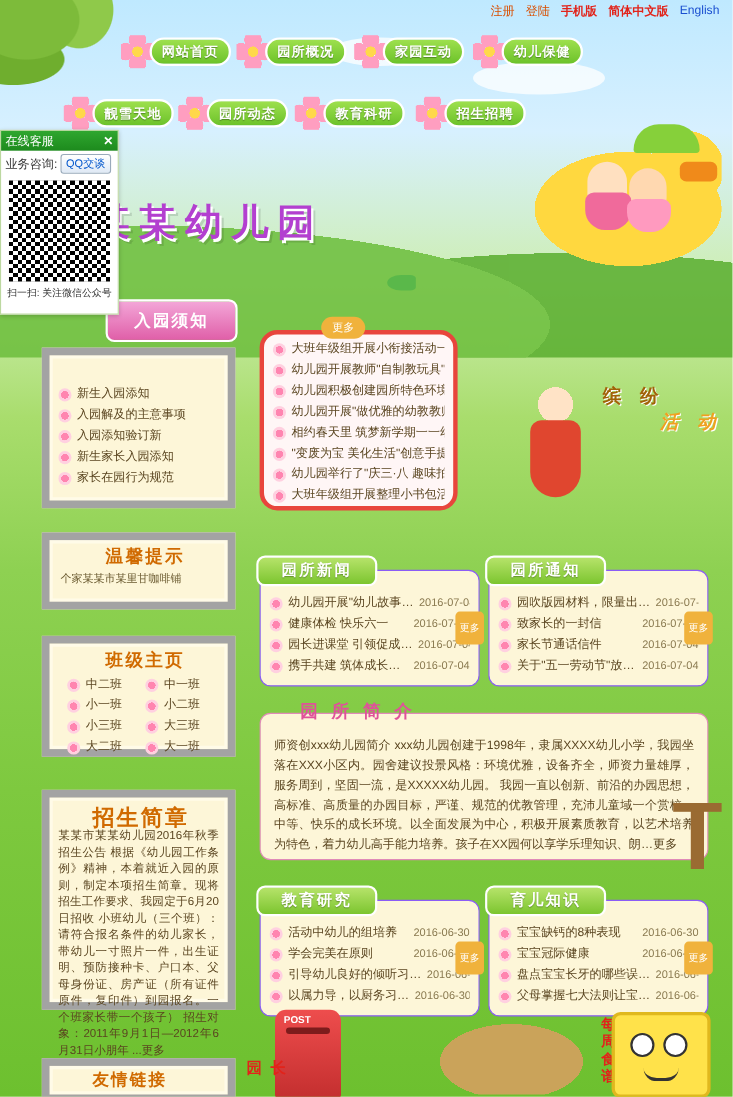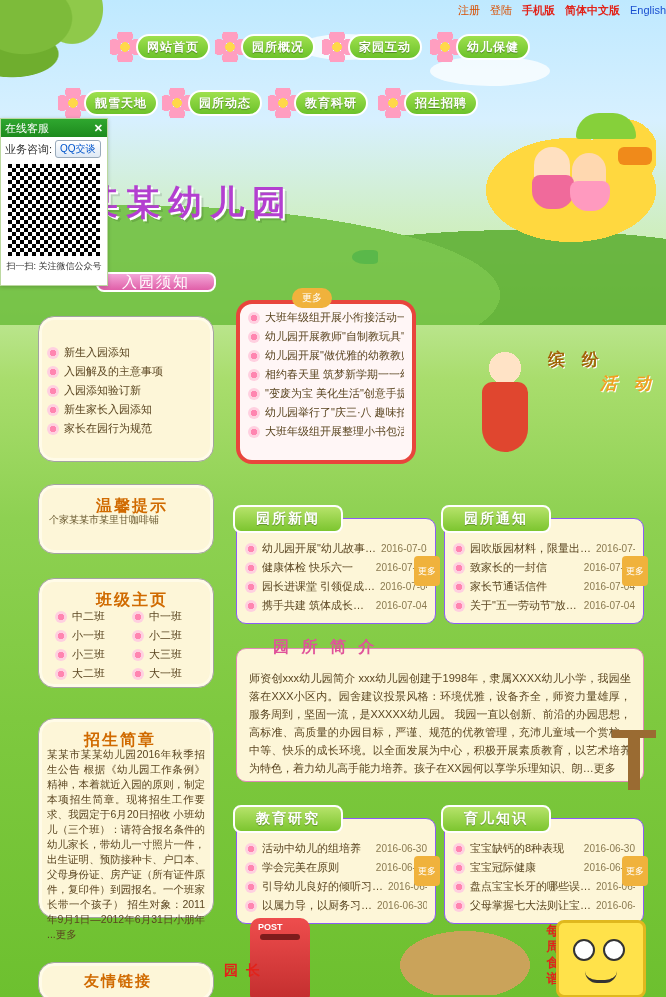--- a/index.html
+++ b/index.html
@@ -10,21 +10,21 @@
     font-size: 12px;
     background: linear-gradient(180deg,#bfe9ff 0%, #d7f0ff 12%, #cdeeb0 26%, #a9dd6d 38%, #8ed152 52%, #7ec93f 72%, #6dc02f 100%);
     position: relative;
     overflow: hidden;
     color: #333;
   }
   
   .topbar {
     position:absolute; top:0; left:0; width:666px; height:20px;
     display:flex; justify-content:flex-end; align-items:center;
-    gap:10px; font-size:11px;
+    gap:10px; padding-right:12px; font-size:11px;
   }
   .topbar .lnk { color:#d94f00; cursor:pointer; }
   .topbar .red { color:#e2231a; font-weight:bold; }
   .topbar .blue { color:#1a4fd0; }
 
   
   .cloud { position:absolute; background:rgba(255,255,255,.75); border-radius:50%; }
   .leaf-tl {
     position:absolute; left:0; top:0; width:120px; height:90px;
     background: radial-gradient(ellipse at 20% 20%, #7dbb3a 0 35%, transparent 36%),
@@ -107,21 +107,21 @@
       repeating-linear-gradient(90deg,#000 0 4px,#fff 4px 8px),
       repeating-linear-gradient(0deg,#000 0 4px,#fff 4px 8px);
     background-blend-mode:difference;
     border:2px solid #fff;
   }
   .qqpanel .cap { font-size:9px; text-align:center; color:#333; padding-top:2px; }
 
   
   .panel { position:absolute; }
   .cream {
-    background:#fdf6d8; border:1px solid #a3a3a3; border-radius:16px;
+    background:#fdf6d8; border:7px solid #a3a3a3; border-radius:0;
     box-shadow:inset 0 0 0 3px #fffbe8;
   }
   .list { list-style:none; margin:0; padding:6px 8px; }
   .list li {
     display:flex; align-items:center; gap:5px; font-size:11px; color:#5a4520;
     line-height:19px; height:19px; cursor:pointer; overflow:hidden; white-space:nowrap;
   }
   .bullet { width:12px;height:12px;flex:0 0 12px;
     background:radial-gradient(circle at 50% 50%,#ff85b0 0 40%,#ffd0e0 41% 100%);
     border-radius:50%;}
@@ -269,31 +269,35 @@
     <li>
         <span class="bullet"></span>
         <span>新生家长入园添知</span>
       </li>
     <li>
         <span class="bullet"></span>
         <span>家长在园行为规范</span>
       </li>
   </div>
 </div>
-<div style="position:absolute;left:96px;top:272px;width:120px;height:20px;background:linear-gradient(180deg,#f3a6d8,#e05fa8);border:2px solid #fff;border-radius:8px;color:#fff;font-weight:normal;font-size:15px;display:flex;align-items:center;justify-content:center;letter-spacing:2px;">入园须知</div>
+<div style="position:absolute;left:96px;top:272px;width:120px;height:39px;background:linear-gradient(180deg,#f3a6d8,#e05fa8);border:2px solid #fff;border-radius:8px;color:#fff;font-weight:bold;font-size:15px;display:flex;align-items:center;justify-content:center;letter-spacing:2px;">入园须知</div>
 
 <div class="notice-red">
   <div class="list" style="padding-top:4px;">
     <li>
         <span class="bullet"></span>
         <span>大班年级组开展小衔接活动一一参</span>
       </li>
     <li>
         <span class="bullet"></span>
         <span>幼儿园开展教师"自制教玩具"评比</span>
+      </li>
+    <li>
+        <span class="bullet"></span>
+        <span>幼儿园积极创建园所特色环境</span>
       </li>
     <li>
         <span class="bullet"></span>
         <span>幼儿园开展"做优雅的幼教教师"专</span>
       </li>
     <li>
         <span class="bullet"></span>
         <span>相约春天里 筑梦新学期一一幼儿园</span>
       </li>
     <li>
@@ -365,21 +369,21 @@
           </li>
       </div>
     </div>
   </div>
 </div>
 <div style="position:absolute;left:96px;top:590px;font-size:16px;font-weight:bold;color:#d06a00;letter-spacing:2px;">班级主页</div>
 
 <div class="panel cream" style="left:38px;top:718px;width:176px;height:200px;">
   <div style="padding:28px 8px 6px;font-size:10.5px;line-height:15px;color:#5a4520;text-align:justify;">某某市某某幼儿园2016年秋季招生公告 根据《幼儿园工作条例》精神，本着就近入园的原则，制定本项招生简章。现将招生工作要求、我园定于6月20日招收 小班幼儿（三个班）：请符合报名条件的幼儿家长，带幼儿一寸照片一件，出生证明、预防接种卡、户口本、父母身份证、房产证（所有证件原件，复印件）到园报名。一个班家长带一个孩子） 招生对象：2011年9月1日—2012年6月31日小朋年 ...更多</div>
 </div>
-<div style="position:absolute;left:84px;top:730px;font-size:16px;font-weight:bold;color:#d06a00;letter-spacing:2px;">招生简章</div>
+<div style="position:absolute;left:84px;top:730px;font-size:20px;font-weight:bold;color:#d06a00;letter-spacing:2px;">招生简章</div>
 
 <div class="panel cream" style="left:38px;top:962px;width:176px;height:40px;"></div>
 <div style="position:absolute;left:84px;top:972px;font-size:15px;font-weight:bold;color:#d06a00;letter-spacing:2px;">友情链接</div>
 
 <div class="sect" style="left:236px;top:518px;width:200px;height:106px;">
   <div class="secthd">园所新闻</div>
   <div class="list" style="padding-top:20px;">
     <li>
         <span class="bullet"></span>
         <span>幼儿园开展"幼儿故事…</span>

